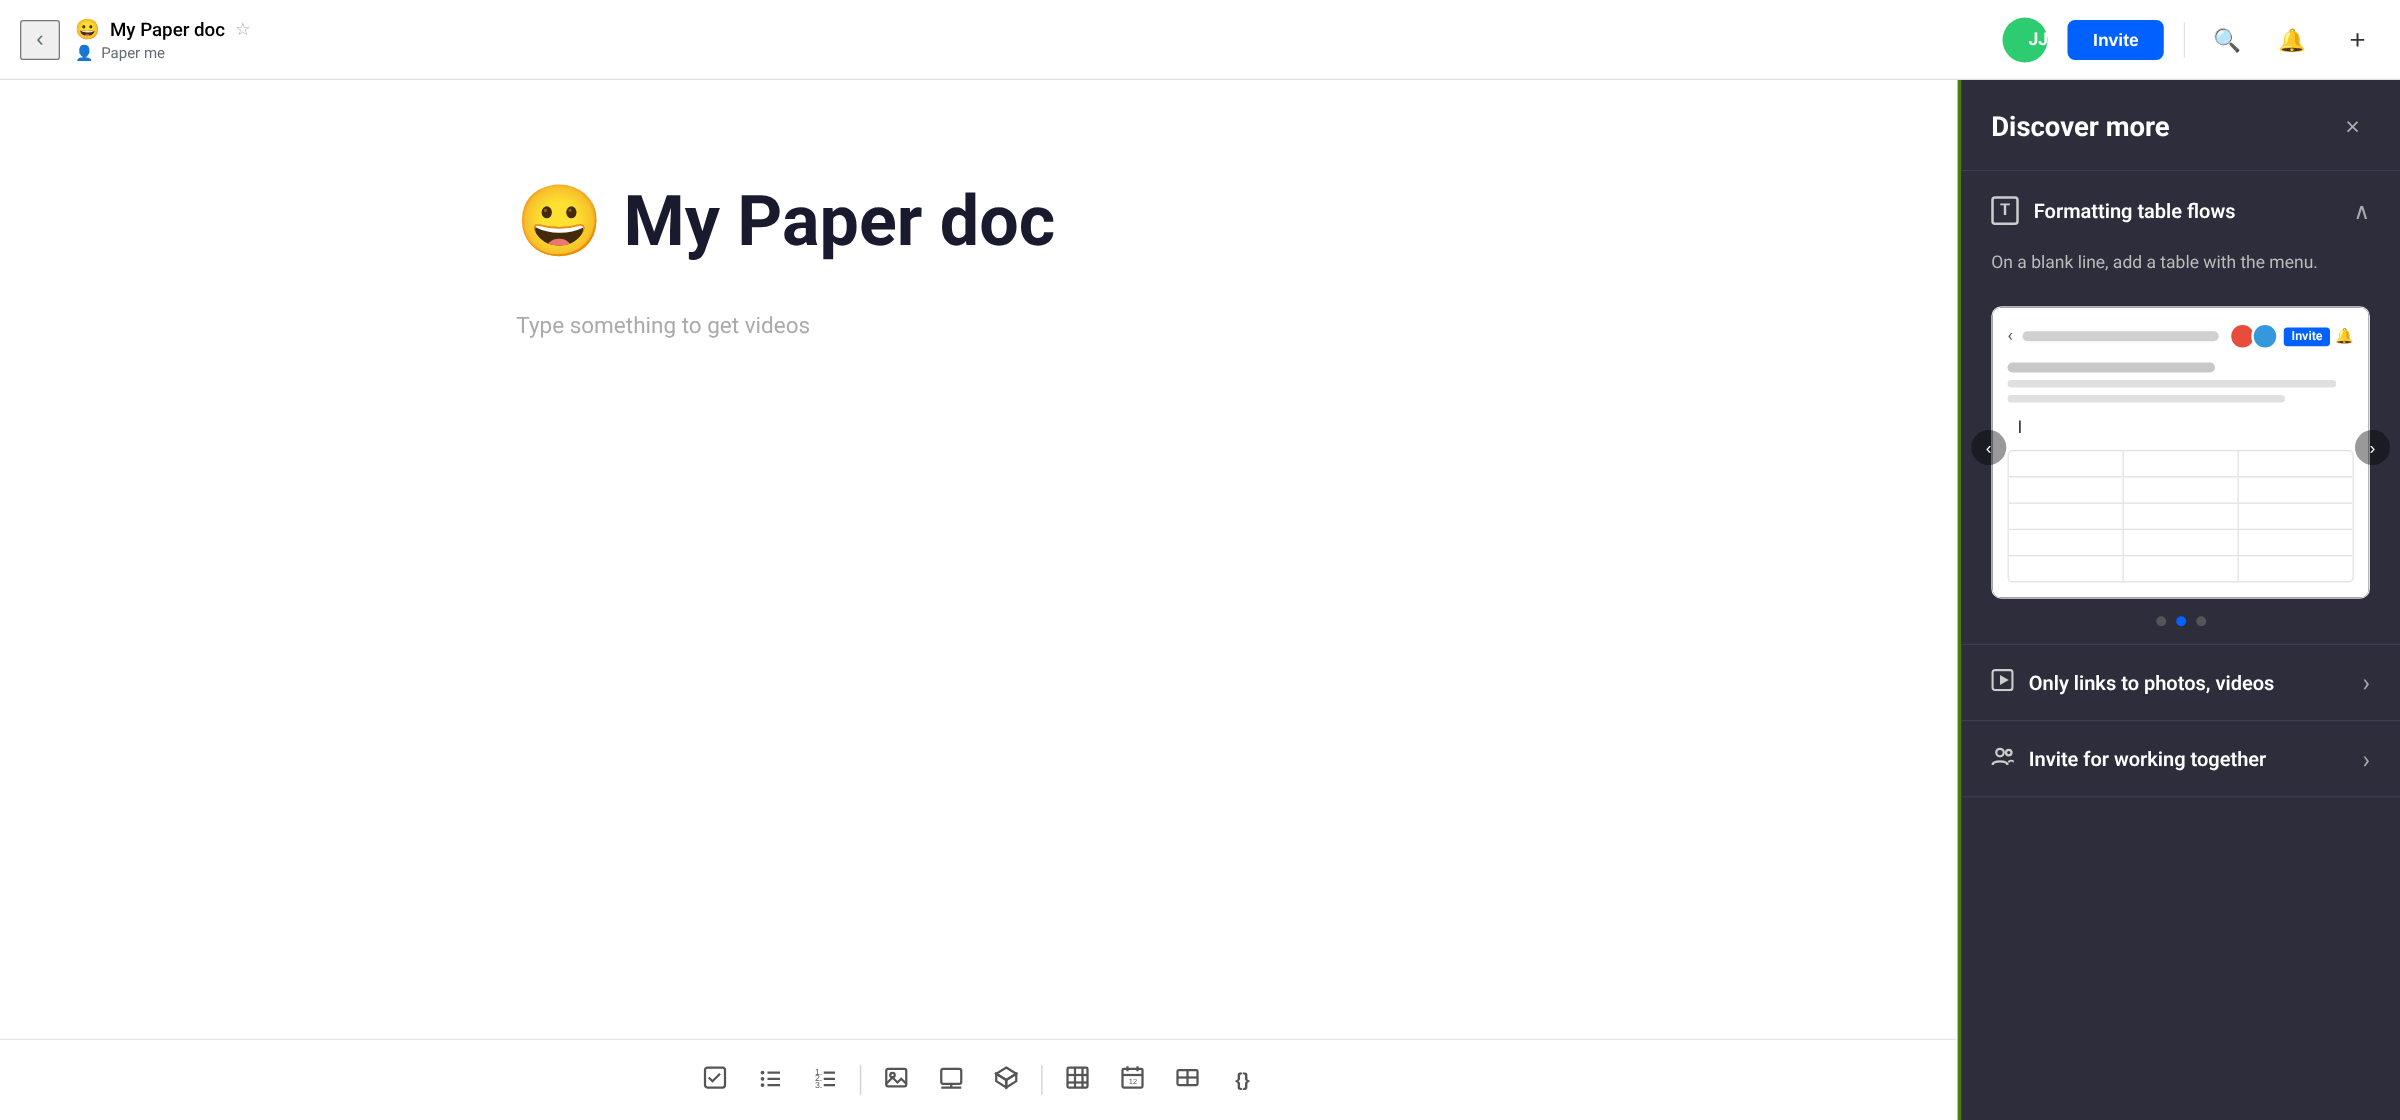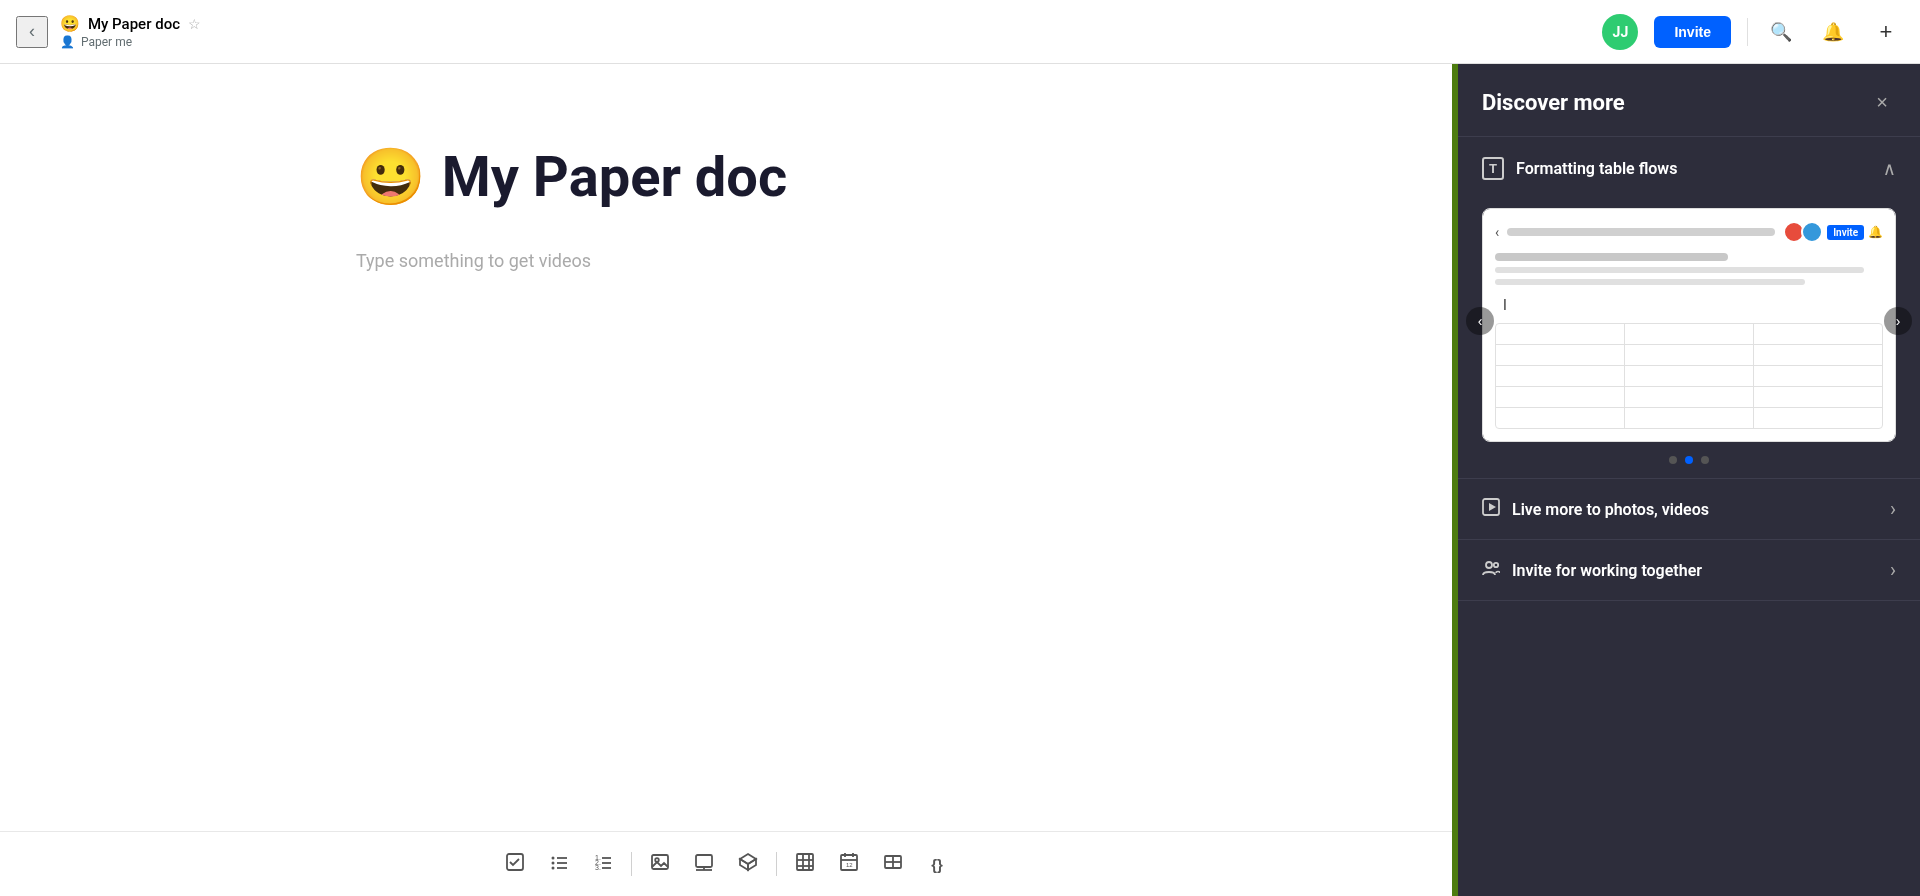--- a/index.html
+++ b/index.html
@@ -18,21 +18,21 @@
     }
     .header-doc-info { display: flex; flex-direction: column; flex: 1; }
     .header-doc-title { display: flex; align-items: center; gap: 8px; font-size: 15px; font-weight: 500; }
     .emoji-icon { font-size: 16px; }
     .star-icon { color: #aaa; font-size: 14px; }
     .header-doc-sub { display: flex; align-items: center; gap: 6px; font-size: 12px; color: #636e72; margin-top: 2px; }
     .person-icon { font-size: 12px; }
     .header-right { display: flex; align-items: center; gap: 16px; margin-left: auto; }
     .avatar-circle {
       width: 36px; height: 36px; border-radius: 50%; background: #2ecc71;
-      display: flex; align-items: center; justify-content: center;
+      display: flex; align-items: center; justify-content: flex-end;
       color: #fff; font-weight: bold; font-size: 14px;
     }
     .invite-btn {
       background: #0061ff; color: #fff; border: none; border-radius: 6px;
       padding: 8px 20px; font-size: 14px; font-weight: 600; cursor: pointer;
     }
     .header-icon-btn {
       width: 36px; height: 36px; display: flex; align-items: center; justify-content: center;
       cursor: pointer; color: #333; font-size: 18px; border: none; background: none;
     }
@@ -68,23 +68,23 @@
     }
     .toolbar-btn {
       width: 40px; height: 40px; display: flex; align-items: center; justify-content: center;
       cursor: pointer; border: none; background: none; color: #555; font-size: 18px;
       border-radius: 4px;
     }
     .toolbar-divider { width: 1px; height: 24px; background: #d0d0d0; margin: 0 4px; }
 
     
     .sidebar-panel {
-      width: 468px; background: #2d2d3b; color: #fff;
+      width: 354px; background: #2d2d3b; color: #fff;
       display: flex; flex-direction: column;
-      border-left: 6px solid #4d7c0f;
+      border-left: 3px solid #4d7c0f;
       flex-shrink: 0;
     }
     .panel-header {
       display: flex; align-items: center; justify-content: space-between;
       padding: 24px 24px 20px; border-bottom: 1px solid #3d3d4d;
     }
     .panel-title { font-size: 22px; font-weight: 700; color: #fff; }
     .panel-close {
       width: 28px; height: 28px; display: flex; align-items: center; justify-content: center;
       cursor: pointer; color: #aaa; font-size: 20px; background: none; border: none;
@@ -336,20 +336,23 @@
         <span>×</span>
       </button>
     </div>
 
     <div class="panel-section section-expanded">
       <div class="section-header">
         <span class="section-header-icon" style="border:2px solid #ccc; padding:2px 5px; font-weight:700; font-size:13px; border-radius:3px;">T</span>
         <span class="section-header-text">Formatting table flows</span>
         <span class="section-chevron" style="font-size:18px;">∧</span>
       </div>
+      <div class="section-description">
+        On a blank line, add a table with the menu.
+      </div>
 
       <div class="carousel-container">
         <div class="carousel-frame">
           <div class="carousel-inner">
 
             <div class="carousel-mock-header">
               <span style="font-size:14px;color:#555;">‹</span>
               <div class="carousel-header-bar"></div>
               <div style="display:flex;align-items:center;gap:4px;">
                 <div style="display:flex;">
@@ -410,21 +413,21 @@
     </div>
 
     <div class="panel-section section-collapsed">
       <div class="section-header">
         <span class="section-header-icon">
           <svg width="18" height="18" viewBox="0 0 18 18" fill="none" stroke="#ccc" stroke-width="1.8">
             <rect x="1" y="1" width="16" height="16" rx="2"></rect>
             <polygon points="7,5 14,9 7,13" fill="#ccc" stroke="none"></polygon>
           </svg>
         </span>
-        <span class="section-header-text">Live more to photos, videos</span>
+        <span class="section-header-text">Only links to photos, videos</span>
         <span class="section-arrow" style="font-size:20px;">›</span>
       </div>
     </div>
 
     <div class="panel-section section-collapsed">
       <div class="section-header">
         <span class="section-header-icon">
           <svg width="18" height="18" viewBox="0 0 18 18" fill="none" stroke="#ccc" stroke-width="1.8">
             <circle cx="7" cy="6" r="3"></circle>
             <path d="M1 16 c0-4 12-4 12 0"></path>

